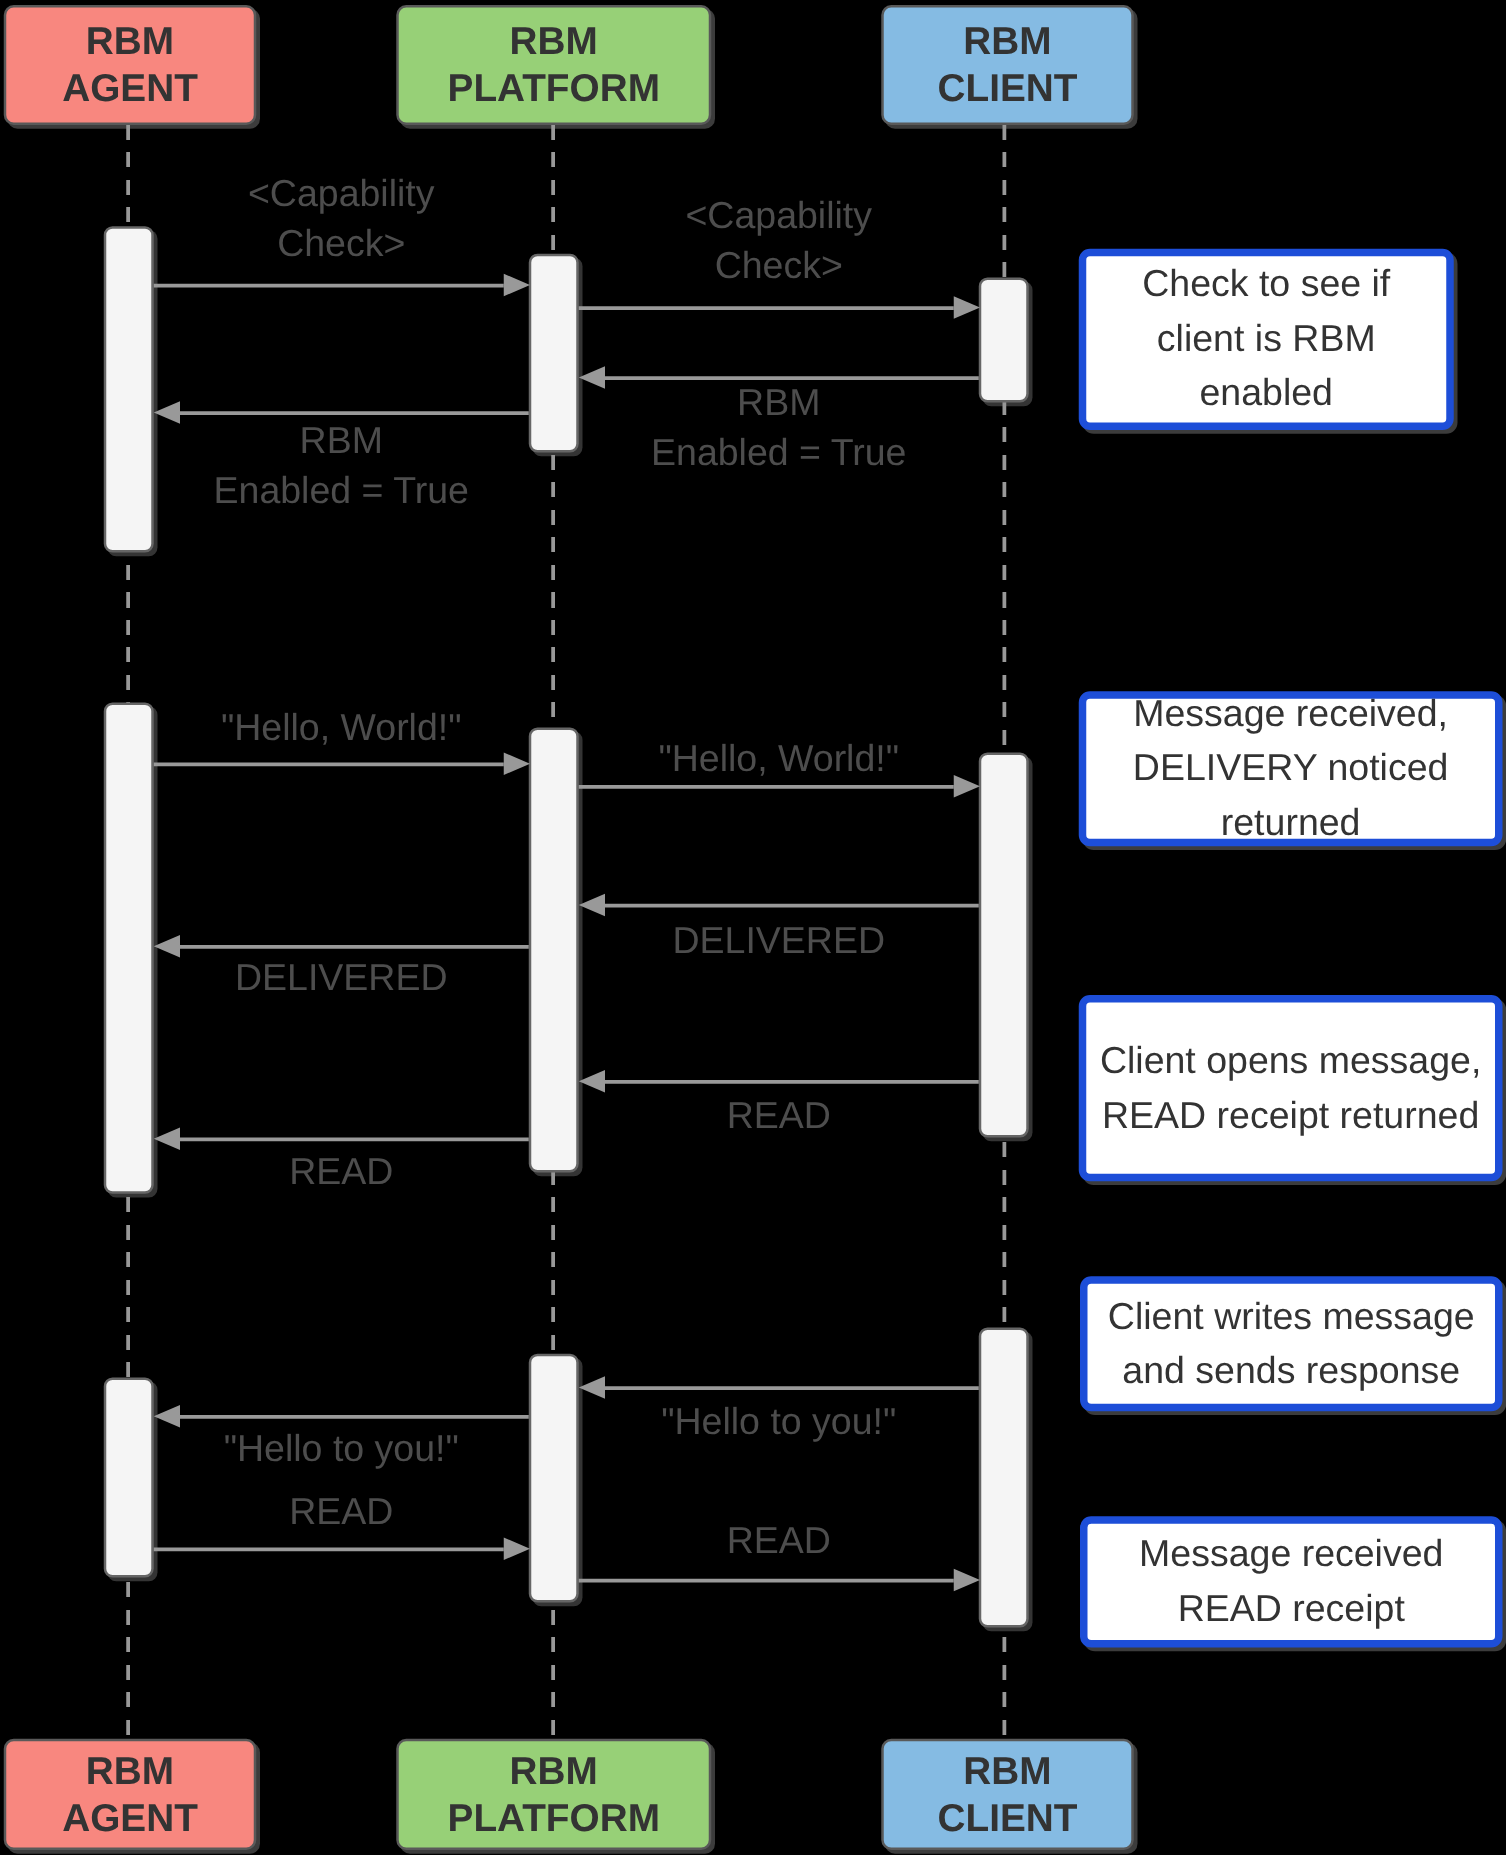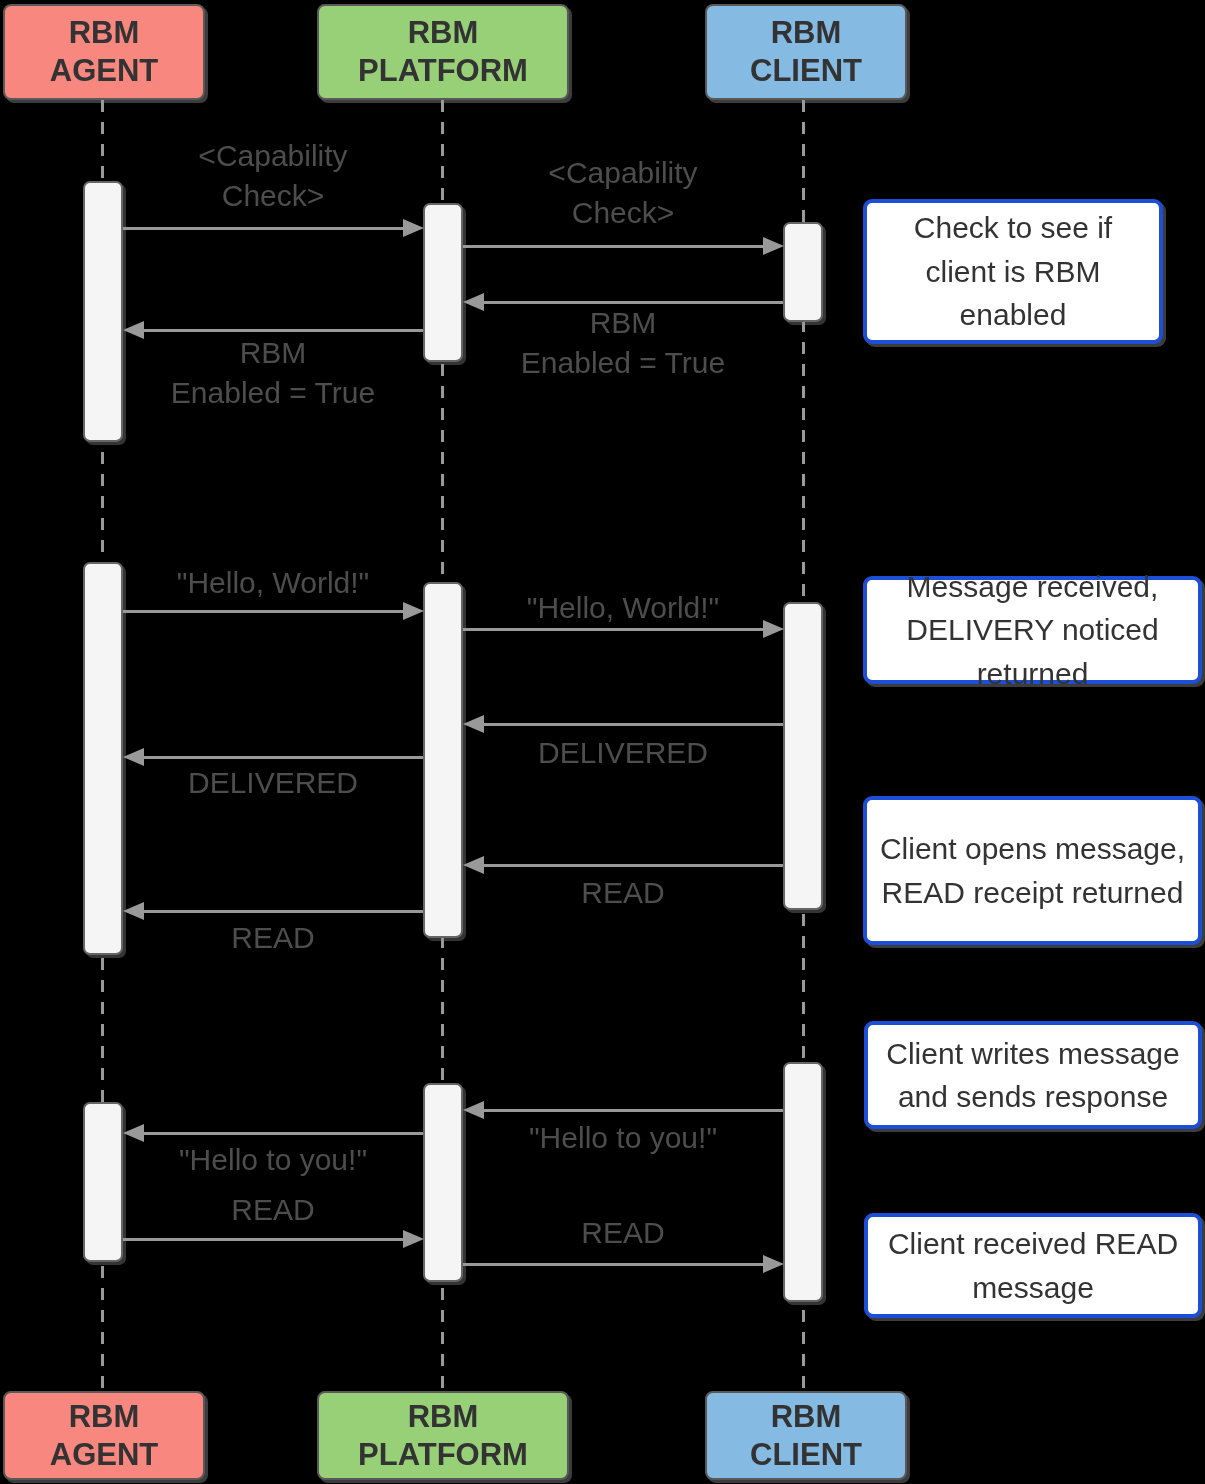--- a/index.html
+++ b/index.html
@@ -17,21 +17,21 @@
     border:2px solid #595959;border-radius:8px;box-sizing:border-box;
     white-space:pre-line;box-shadow:3px 3px 0 rgba(150,150,150,.4);
   }
   .bar{
     position:absolute;width:40px;background:#F5F5F5;border:2px solid #666;
     border-radius:7px;box-sizing:border-box;box-shadow:3px 3px 0 rgba(150,150,150,.35);
   }
   .note{
     position:absolute;display:flex;align-items:center;justify-content:center;
     text-align:center;font-size:30px;line-height:1.45;color:#333;background:#fff;
-    border:4px solid #1d4ed8;border-radius:9px;box-sizing:border-box;
+    border:6px solid #1d4ed8;border-radius:9px;box-sizing:border-box;
     box-shadow:3px 3px 0 rgba(150,150,150,.4);padding:4px 10px;
   }
   .mlabel{
     position:absolute;width:400px;text-align:center;font-size:30px;
     line-height:1.32;color:#4D4D4D;white-space:pre-line;
   }
   .mline{position:absolute;height:3px;background:#999;}
   .head-r{position:absolute;width:0;height:0;border-top:9px solid transparent;
     border-bottom:9px solid transparent;border-left:21px solid #999;}
   .head-l{position:absolute;width:0;height:0;border-top:9px solid transparent;
@@ -100,24 +100,24 @@
   <div class="mlabel" style="left:423px;top:733px">DELIVERED</div>
   <div class="mlabel" style="left:73px;top:763px">DELIVERED</div>
   <div class="mlabel" style="left:423px;top:873px">READ</div>
   <div class="mlabel" style="left:73px;top:918px">READ</div>
   <div class="mlabel" style="left:423px;top:1118px">"Hello to you!"</div>
   <div class="mlabel" style="left:73px;top:1140px">"Hello to you!"</div>
   <div class="mlabel" style="left:73px;top:1190px">READ</div>
   <div class="mlabel" style="left:423px;top:1213px">READ</div>
 
   <div class="note" style="left:863px;top:199px;width:300px;height:145px">Check to see if client is RBM enabled</div>
-  <div class="note" style="left:863px;top:576px;width:339px;height:108px">Message received, DELIVERY noticed returned</div>
+  <div class="note" style="left:863px;top:553px;width:339px;height:124px">Message received, DELIVERY noticed returned</div>
   <div class="note" style="left:863px;top:796px;width:339px;height:149px">Client opens message, READ receipt returned</div>
   <div class="note" style="left:864px;top:1021px;width:338px;height:108px">Client writes message and sends response</div>
-  <div class="note" style="left:864px;top:1213px;width:338px;height:105px">Client received READ message</div>
+  <div class="note" style="left:864px;top:1213px;width:338px;height:105px">Message received READ receipt</div>
 
   <div class="actor" style="left: 3px; top: 4px; width: 202px; height: 96px; background-color: rgb(248, 135, 127);">RBM
 AGENT</div>
   <div class="actor" style="left: 317px; top: 4px; width: 252px; height: 96px; background-color: rgb(151, 208, 119);">RBM
 PLATFORM</div>
   <div class="actor" style="left: 705px; top: 4px; width: 202px; height: 96px; background-color: rgb(133, 187, 227);">RBM
 CLIENT</div>
 
   <div class="actor" style="left: 3px; top: 1391px; width: 202px; height: 89px; background-color: rgb(248, 135, 127);">RBM
 AGENT</div>

